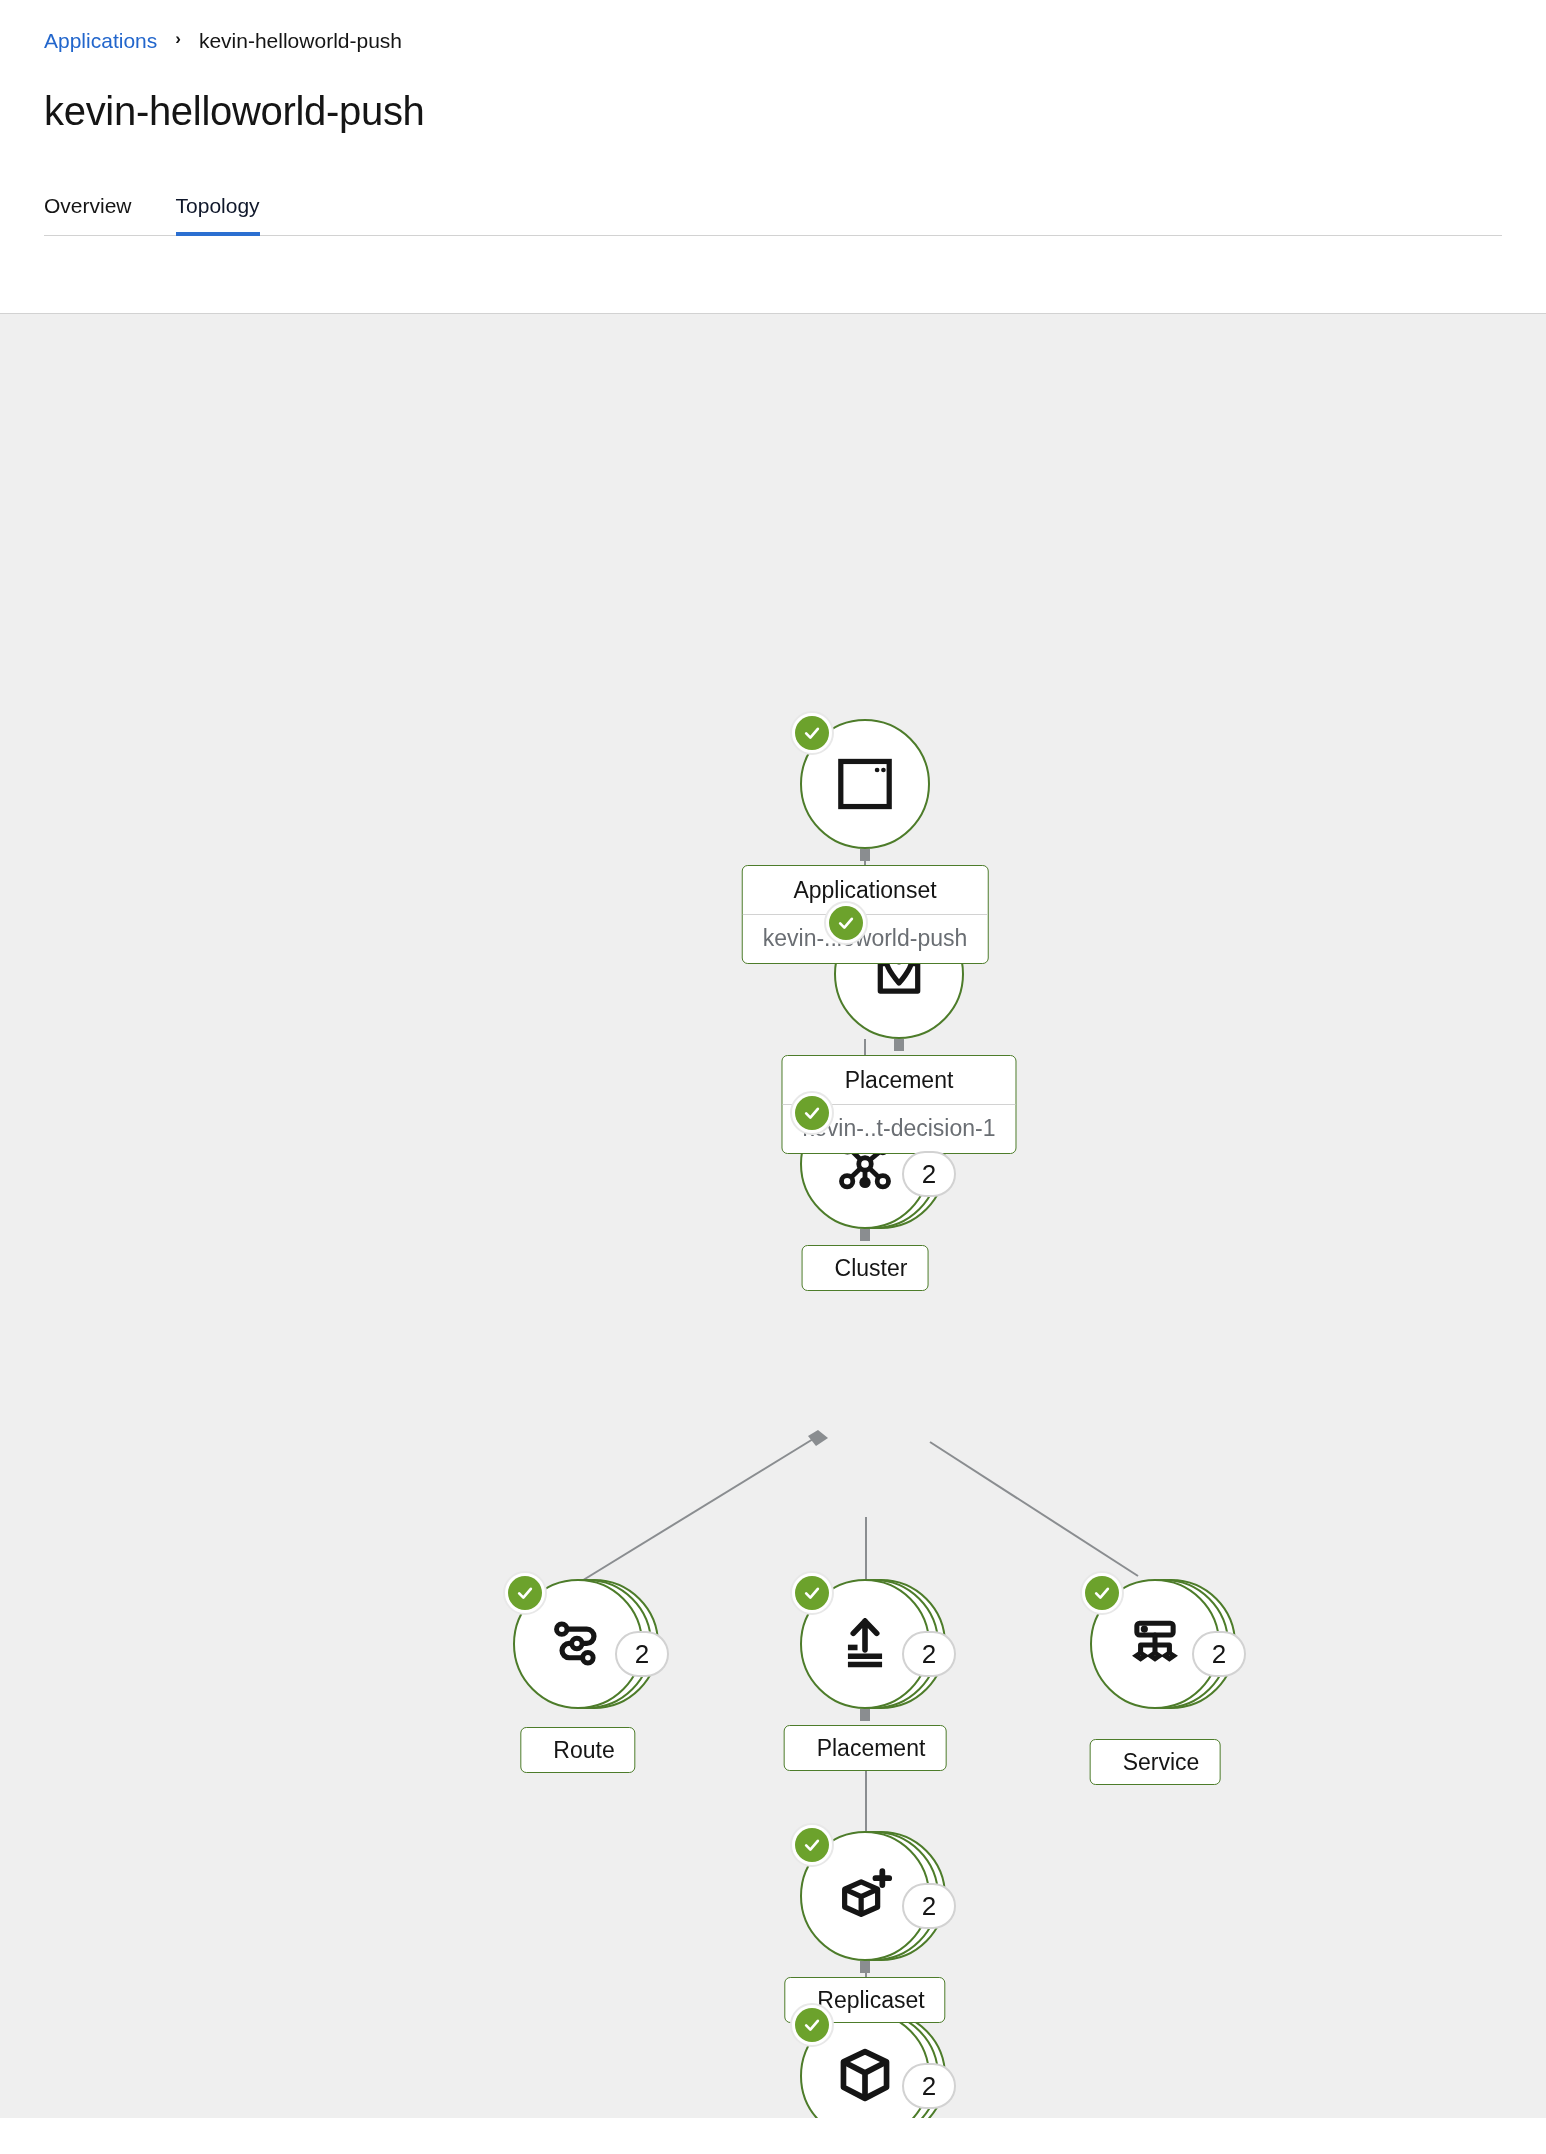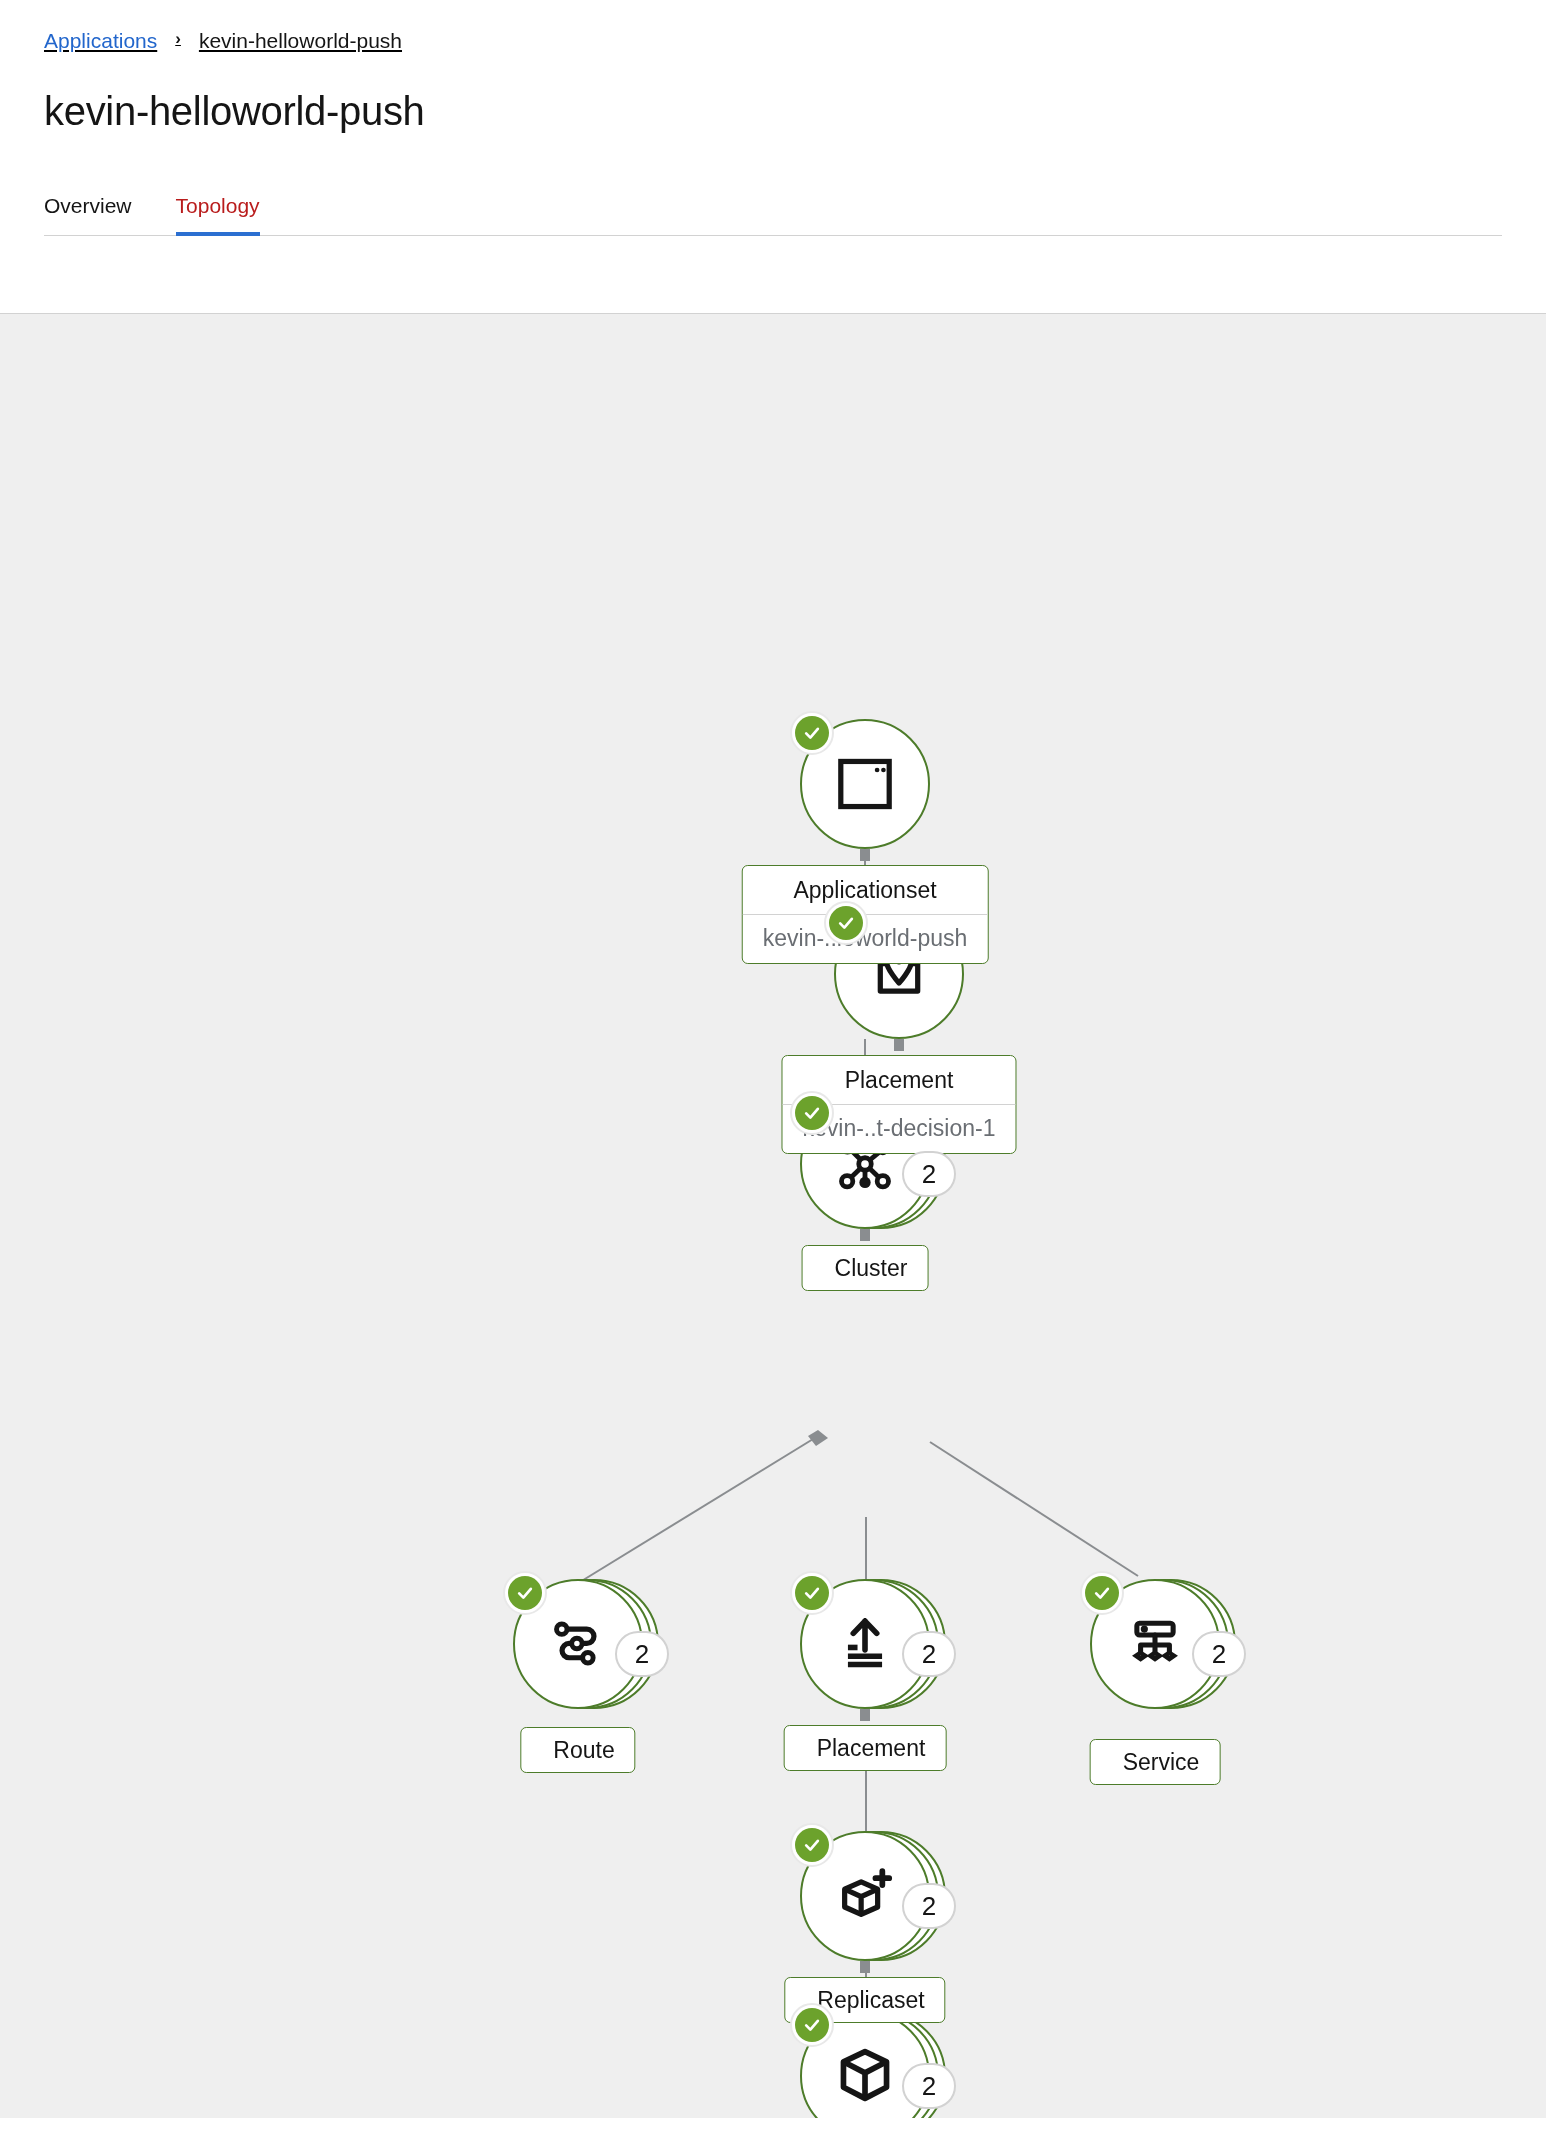--- a/index.html
+++ b/index.html
@@ -5,40 +5,40 @@
   * { box-sizing: border-box; margin: 0; padding: 0; }
   html, body {
     width: 1546px; height: 2154px;
     background: #ffffff;
     font-family: "Liberation Sans", sans-serif;
     overflow: hidden;
   }
 
   
   .page-header { padding: 30px 44px 0 44px; background:#fff; }
-  .breadcrumb { display:flex; align-items:flex-start; font-size:21px; line-height:1;text-decoration:underline; }
+  .breadcrumb { display:flex; align-items:flex-start; font-size:21px; line-height:1; }
   .crumb-link { color:#2266cc; cursor:pointer; }
   .crumb-sep { margin:0 18px; color:#151515; font-size:17px; font-weight:700; }
   .crumb-current { color:#151515; }
 
   .page-title {
     margin-top:38px;
     font-size:40px;
     font-weight:400;
     color:#151515;
     letter-spacing:-0.3px;
   }
 
   .tabs { display:flex; margin-top:60px; border-bottom:1px solid #d2d2d2; }
   .tab {
     font-size:21px; color:#151515; padding:0 22px 18px 22px;
     cursor:pointer; position:relative; line-height:1.1;
   }
   .tab:first-child { padding-left:44px; margin-left:-44px; padding-right:22px; }
-  .tab.active { color:#b91c1c; }
+  .tab.active { color:#0f172a; }
   .tab.active::after {
     content:""; position:absolute; left:22px; right:22px; bottom:-1px;
     height:4px; background:#2b6fd1;
   }
   .tab:first-child.active::after { left:44px; }
 
   
   .toolbar-strip {
     height:78px; background:#fff; border-bottom:1px solid #d2d2d2;
   }

